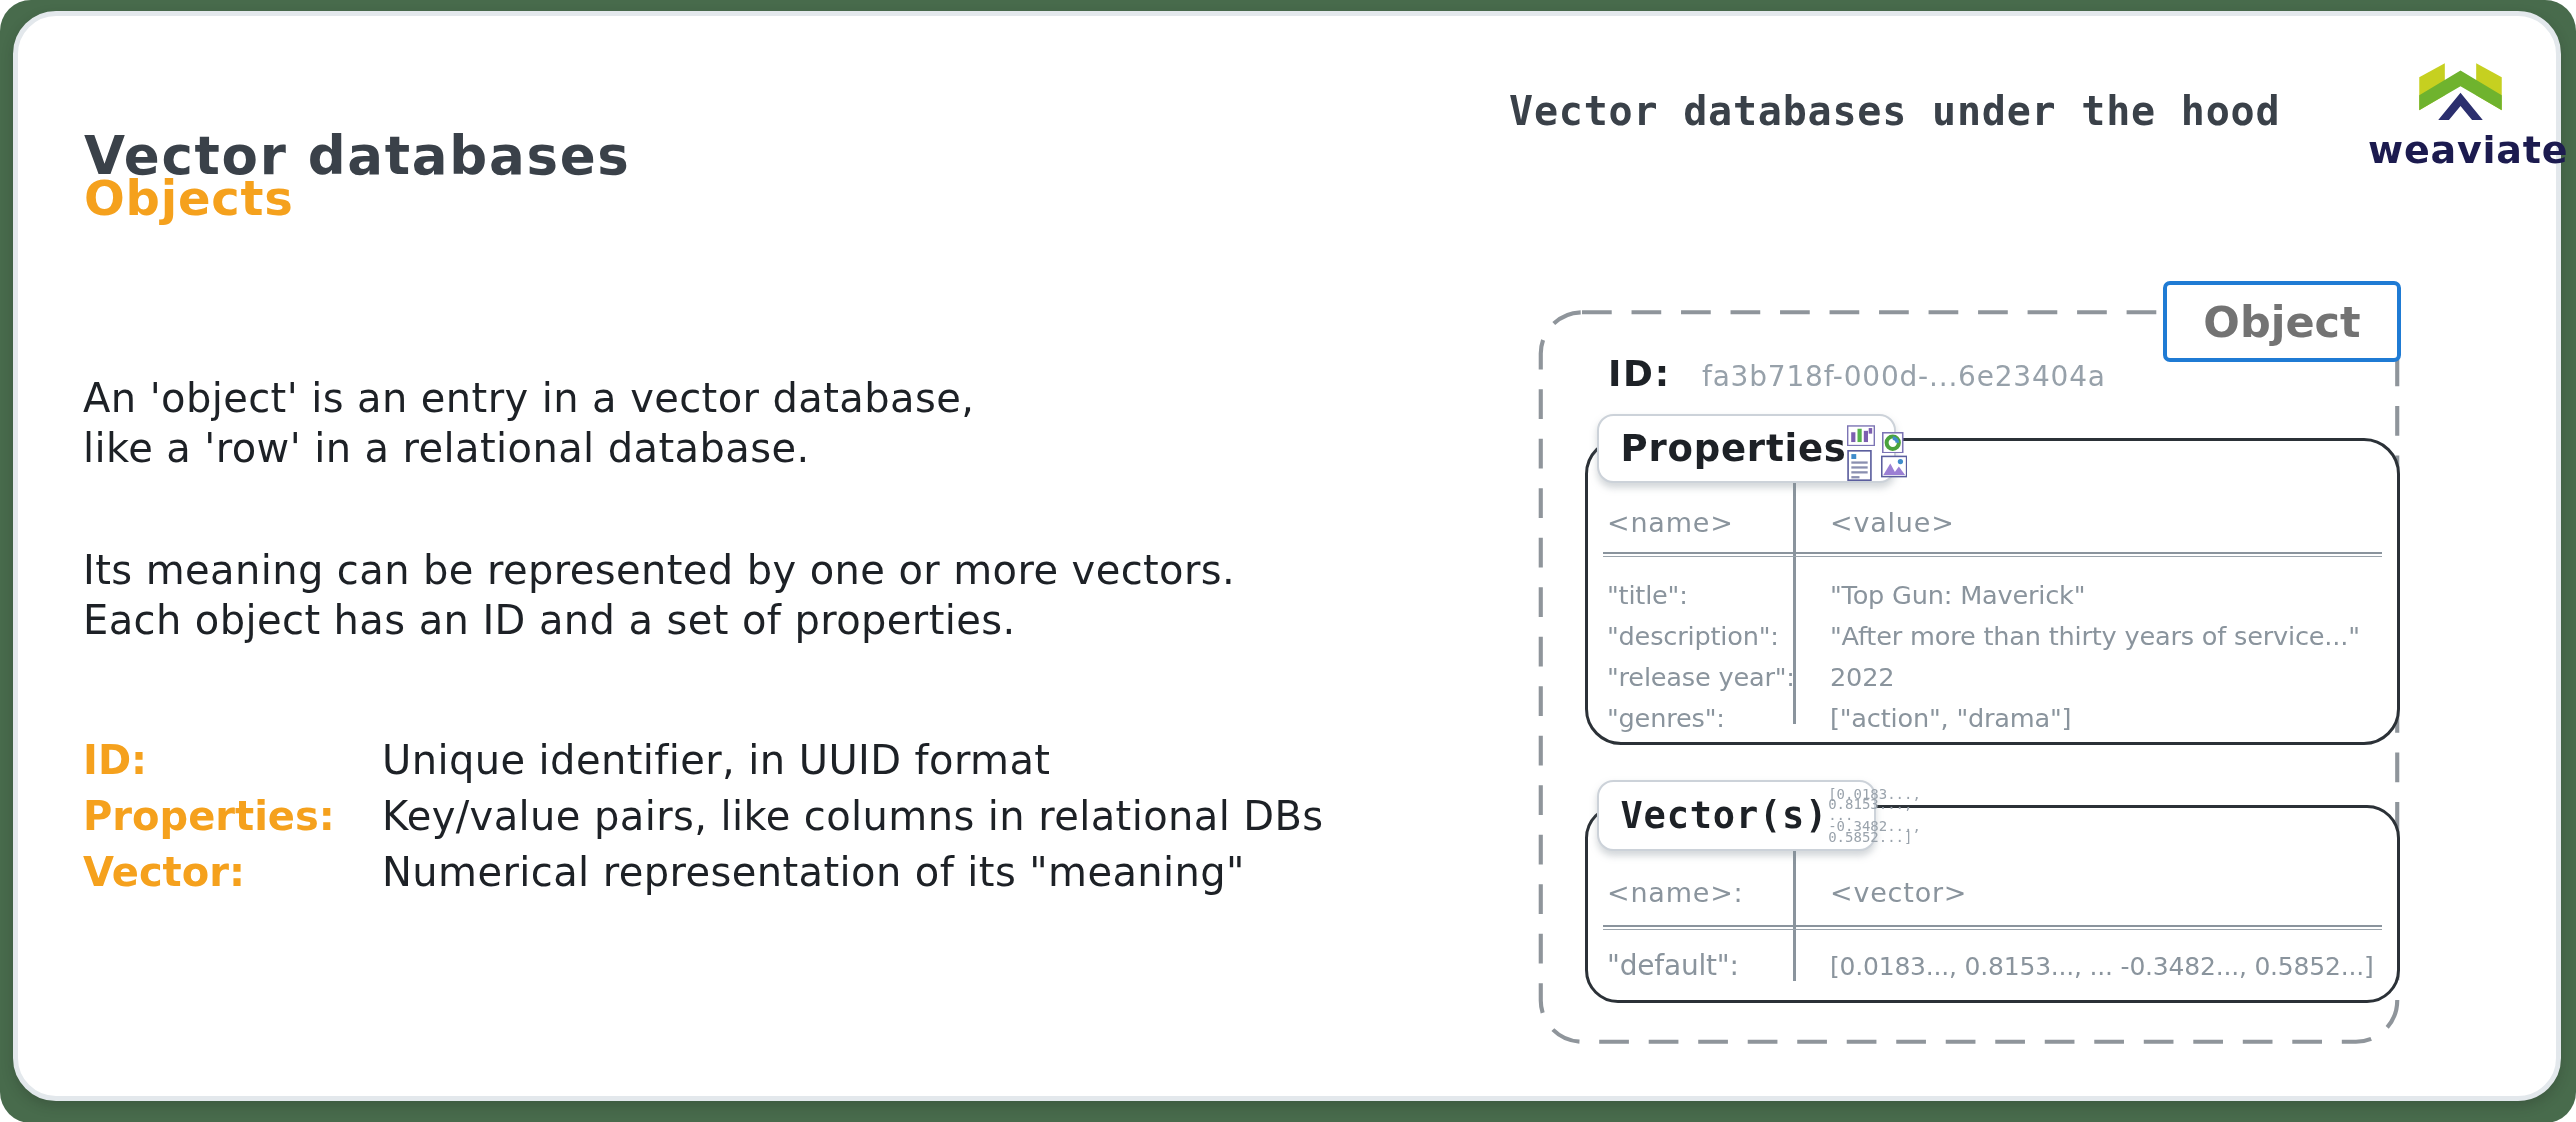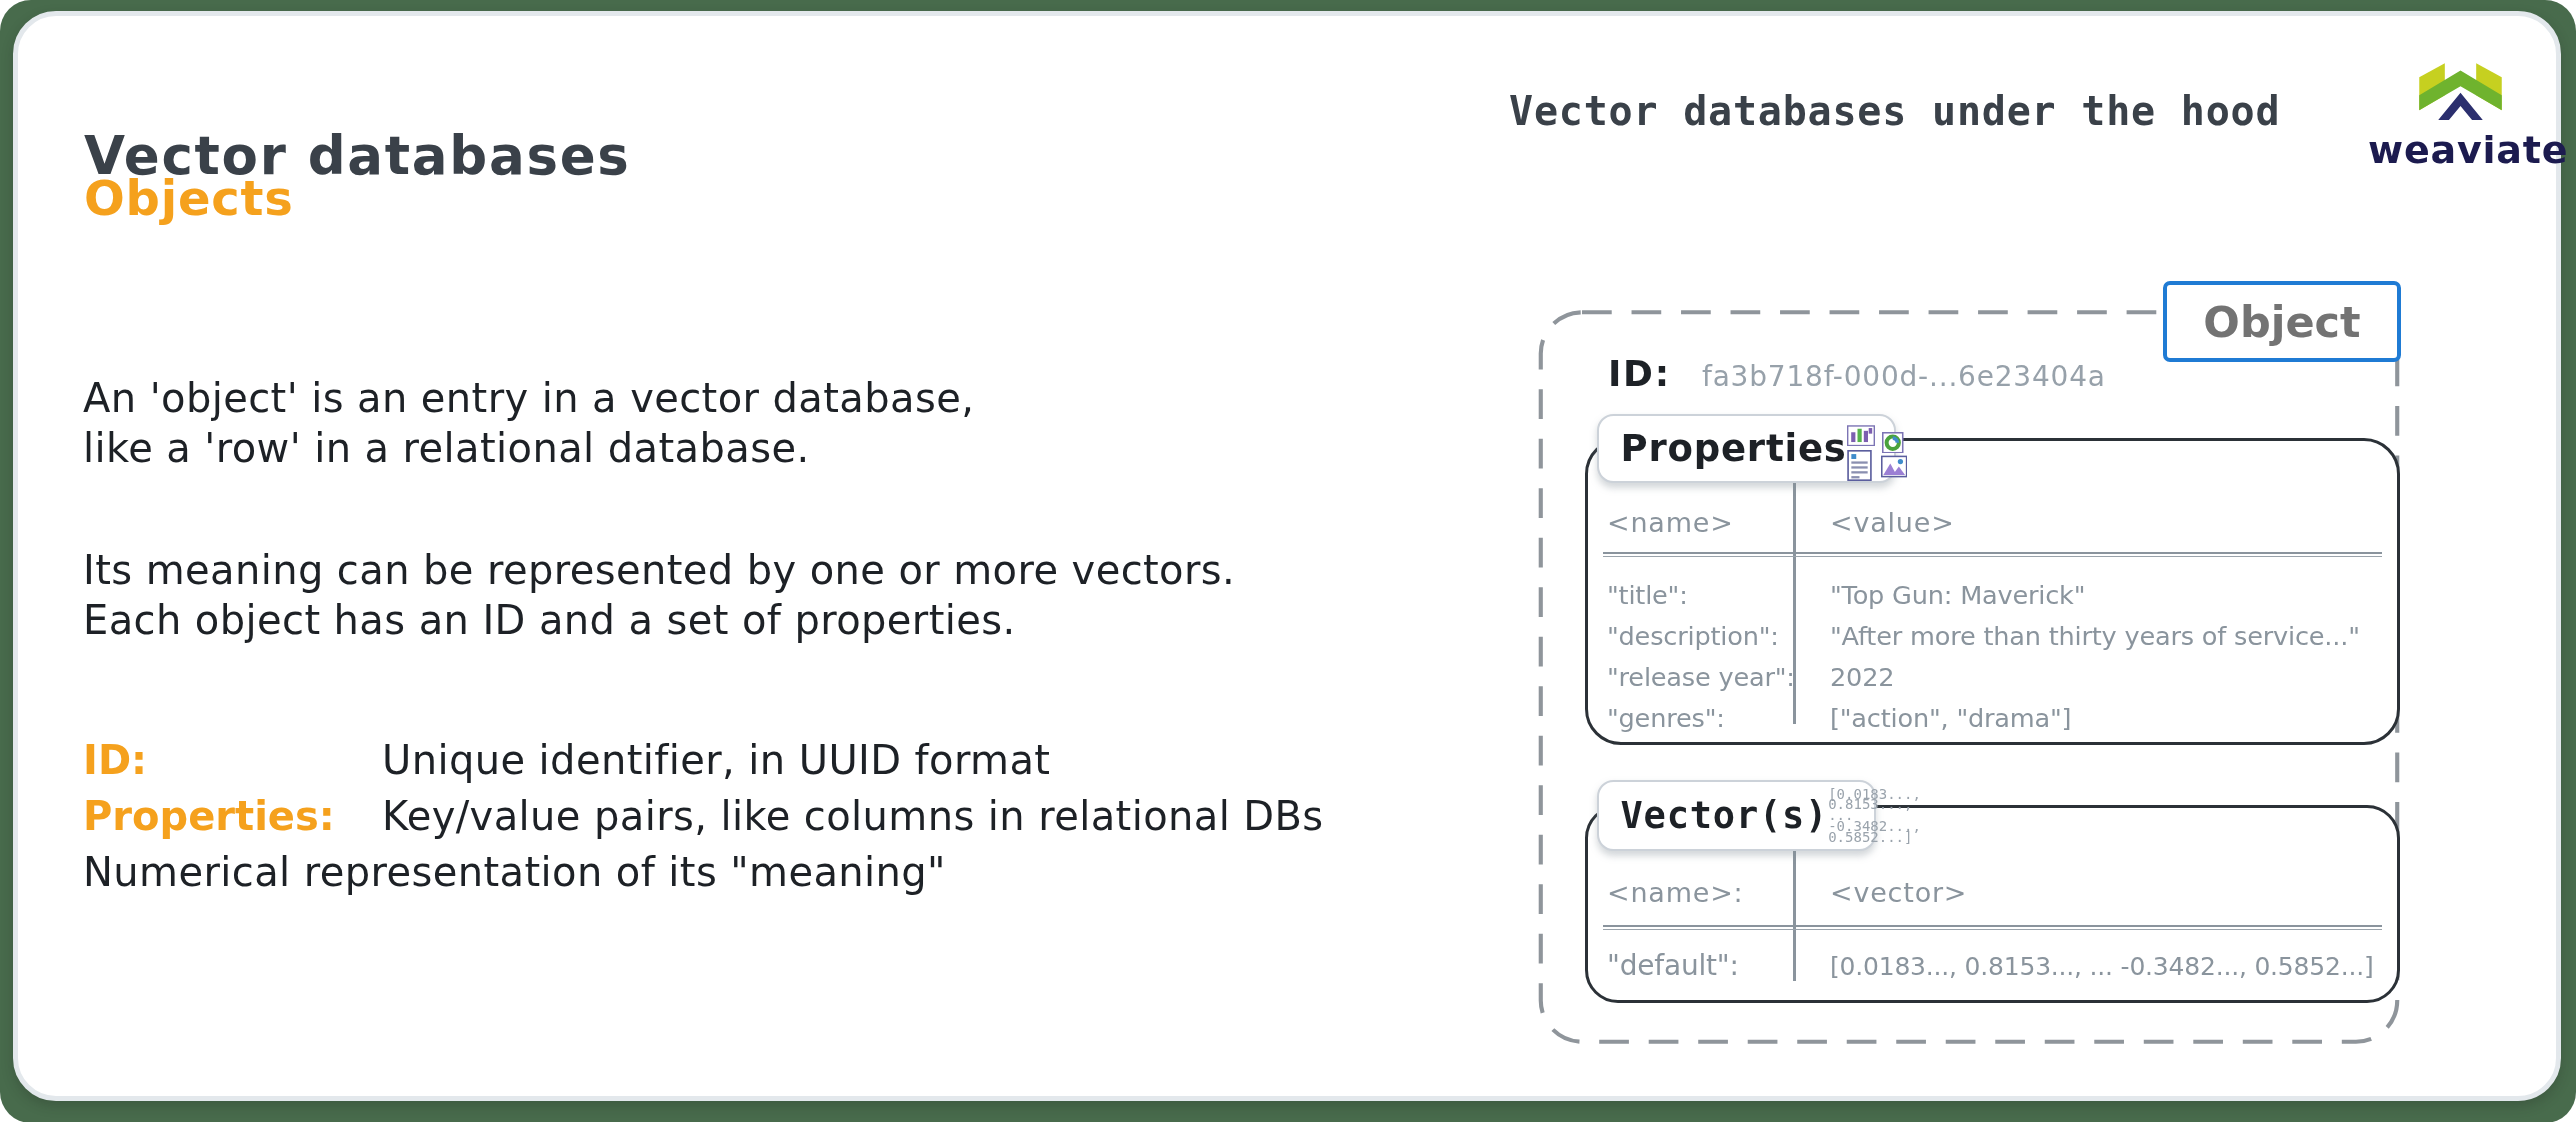--- a/index.html
+++ b/index.html
@@ -77,20 +77,21 @@
   <div class="abs defs">
     <div class="defrow">
       <div class="defterm">ID:</div>
       <div class="defdesc">Unique identifier, in UUID format</div>
     </div>
     <div class="defrow">
       <div class="defterm">Properties:</div>
       <div class="defdesc">Key/value pairs, like columns in relational DBs</div>
     </div>
     <div class="defrow">
+      <div class="defterm">Vector:</div>
       <div class="defdesc">Numerical representation of its "meaning"</div>
     </div>
   </div>
 
   <div class="abs rheader mono">Vector databases under the hood</div>
   <div class="abs logo">
     <svg width="109" height="66" viewBox="0 0 132 80">
       <path d="M16 22 L47 5 L47 44 L16 62 Z" fill="#c6d020"></path>
       <path d="M116 22 L85 5 L85 44 L116 62 Z" fill="#c6d020"></path>
       <path d="M16 44 L66 14 L116 44 L116 62 L66 33 L16 62 Z" fill="#6fb32e"></path>

